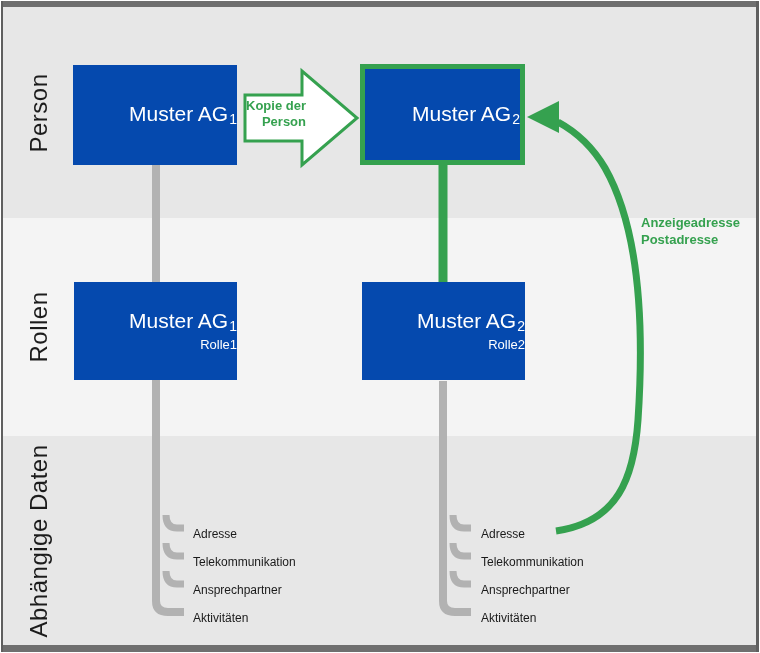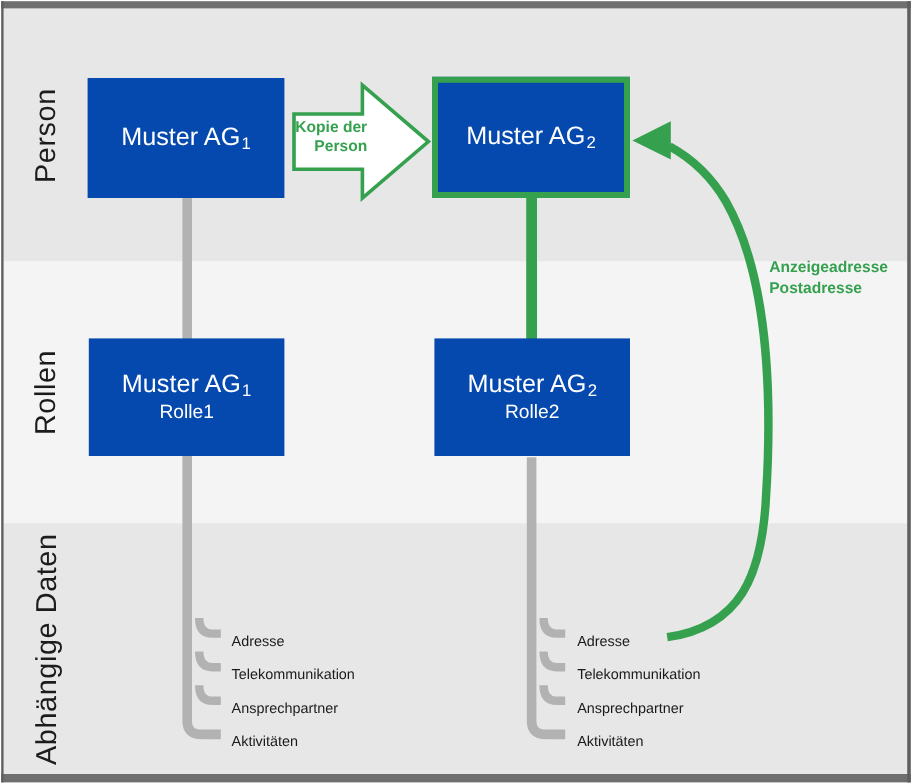--- a/index.html
+++ b/index.html
@@ -27,24 +27,24 @@
   .overlay{position:absolute;left:0;top:0;z-index:1;pointer-events:none;}
   .gray-line{stroke:var(--gray);stroke-width:8;fill:none;}
   .gray-stub{stroke:var(--gray);stroke-width:7;fill:none;}
   .green-line{stroke:var(--green);stroke-width:9;fill:none;}
   .green-curve{stroke:var(--green);stroke-width:7;fill:none;}
   .green-head{fill:var(--green);stroke:none;}
   .block-arrow{fill:#ffffff;stroke:var(--green);stroke-width:3;stroke-linejoin:miter;}
 
   
   .box{position:absolute;background:var(--blue);color:#fff;display:flex;flex-direction:column;
-       align-items:center;justify-content:center;z-index:2;box-sizing:border-box;}
+       align-items:flex-end;justify-content:center;z-index:2;box-sizing:border-box;}
   .box-title{font-size:21px;line-height:24px;}
   .box-title .sub{font-size:14px;position:relative;top:3px;margin-left:1px;}
-  .box-role{font-size:16px;line-height:18px;margin-top:1px;}
+  .box-role{font-size:13px;line-height:18px;margin-top:1px;}
   .person-box-1{left:73px;top:65px;width:164px;height:100px;}
   .person-box-2{left:360px;top:64px;width:165px;height:101px;border:5px solid var(--green);}
   .rolle-box-1{left:74px;top:282px;width:163px;height:98px;}
   .rolle-box-2{left:362px;top:282px;width:163px;height:98px;}
 
   
   .note{position:absolute;color:var(--green);font-weight:bold;z-index:3;}
   .copy-label{left:242px;top:98px;width:64px;text-align:right;font-size:13px;line-height:16px;}
   .copy-label span{display:block;}
   .address-label{left:641px;top:214px;font-size:13px;line-height:17px;}

